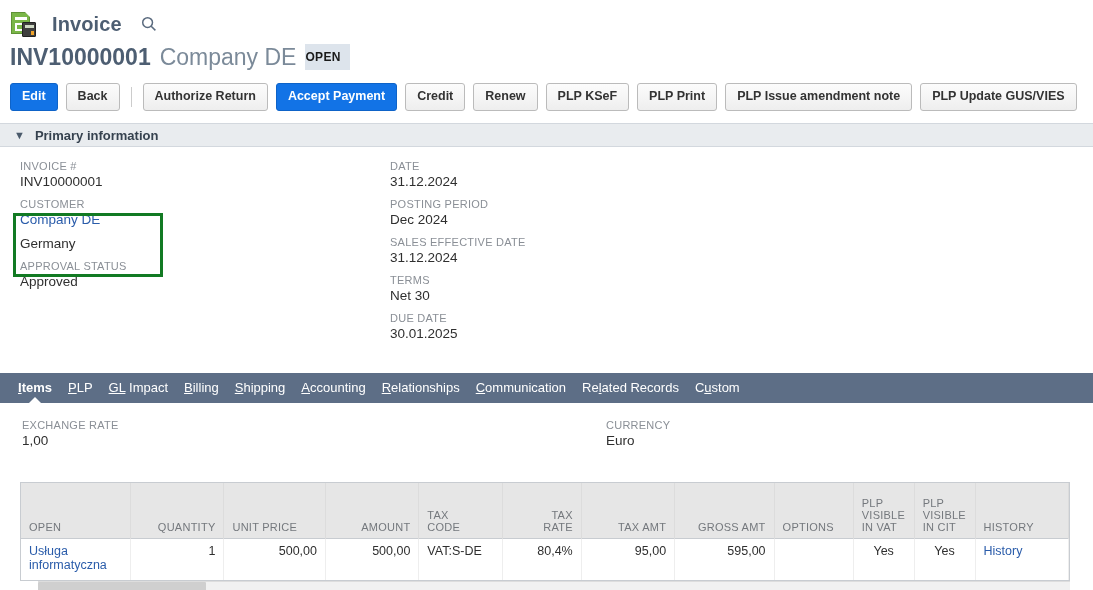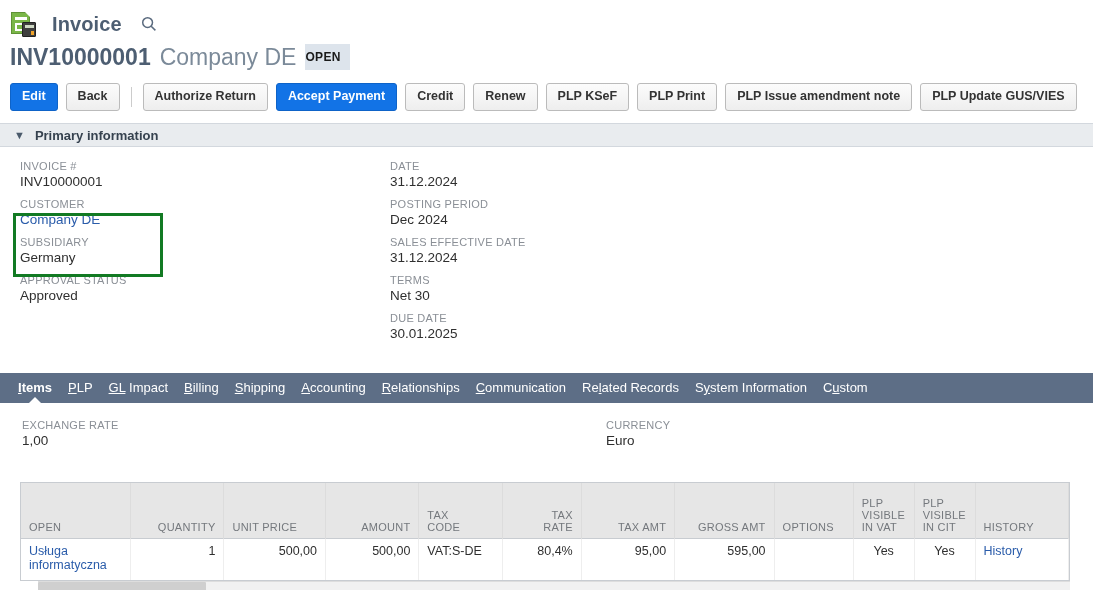--- a/index.html
+++ b/index.html
@@ -378,21 +378,20 @@
   <div class="col-left">
     <div class="field">
       <div class="lbl">INVOICE #</div>
       <div class="val">INV10000001</div>
     </div>
     <div class="field">
       <div class="lbl">CUSTOMER</div>
       <div class="val link">Company DE</div>
     </div>
     <div class="field">
-      <div class="lbl">SUBSIDIARY</div>
       <div class="val">Germany</div>
     </div>
     <div class="field">
       <div class="lbl">APPROVAL STATUS</div>
       <div class="val">Approved</div>
     </div>
   </div>
 
   <div class="col-right">
     <div class="field">
@@ -440,23 +439,20 @@
     <span><u>A</u>ccounting</span>
   </div>
   <div class="tab">
     <span><u>R</u>elationships</span>
   </div>
   <div class="tab">
     <span><u>C</u>ommunication</span>
   </div>
   <div class="tab">
     <span>Re<u>l</u>ated Records</span>
-  </div>
-  <div class="tab">
-    <span>S<u>y</u>stem Information</span>
   </div>
   <div class="tab">
     <span>C<u>u</u>stom</span>
   </div>
 </div>
 
 <div class="sub-fields">
   <div class="field f1">
     <div class="lbl">EXCHANGE RATE</div>
     <div class="val">1,00</div>

